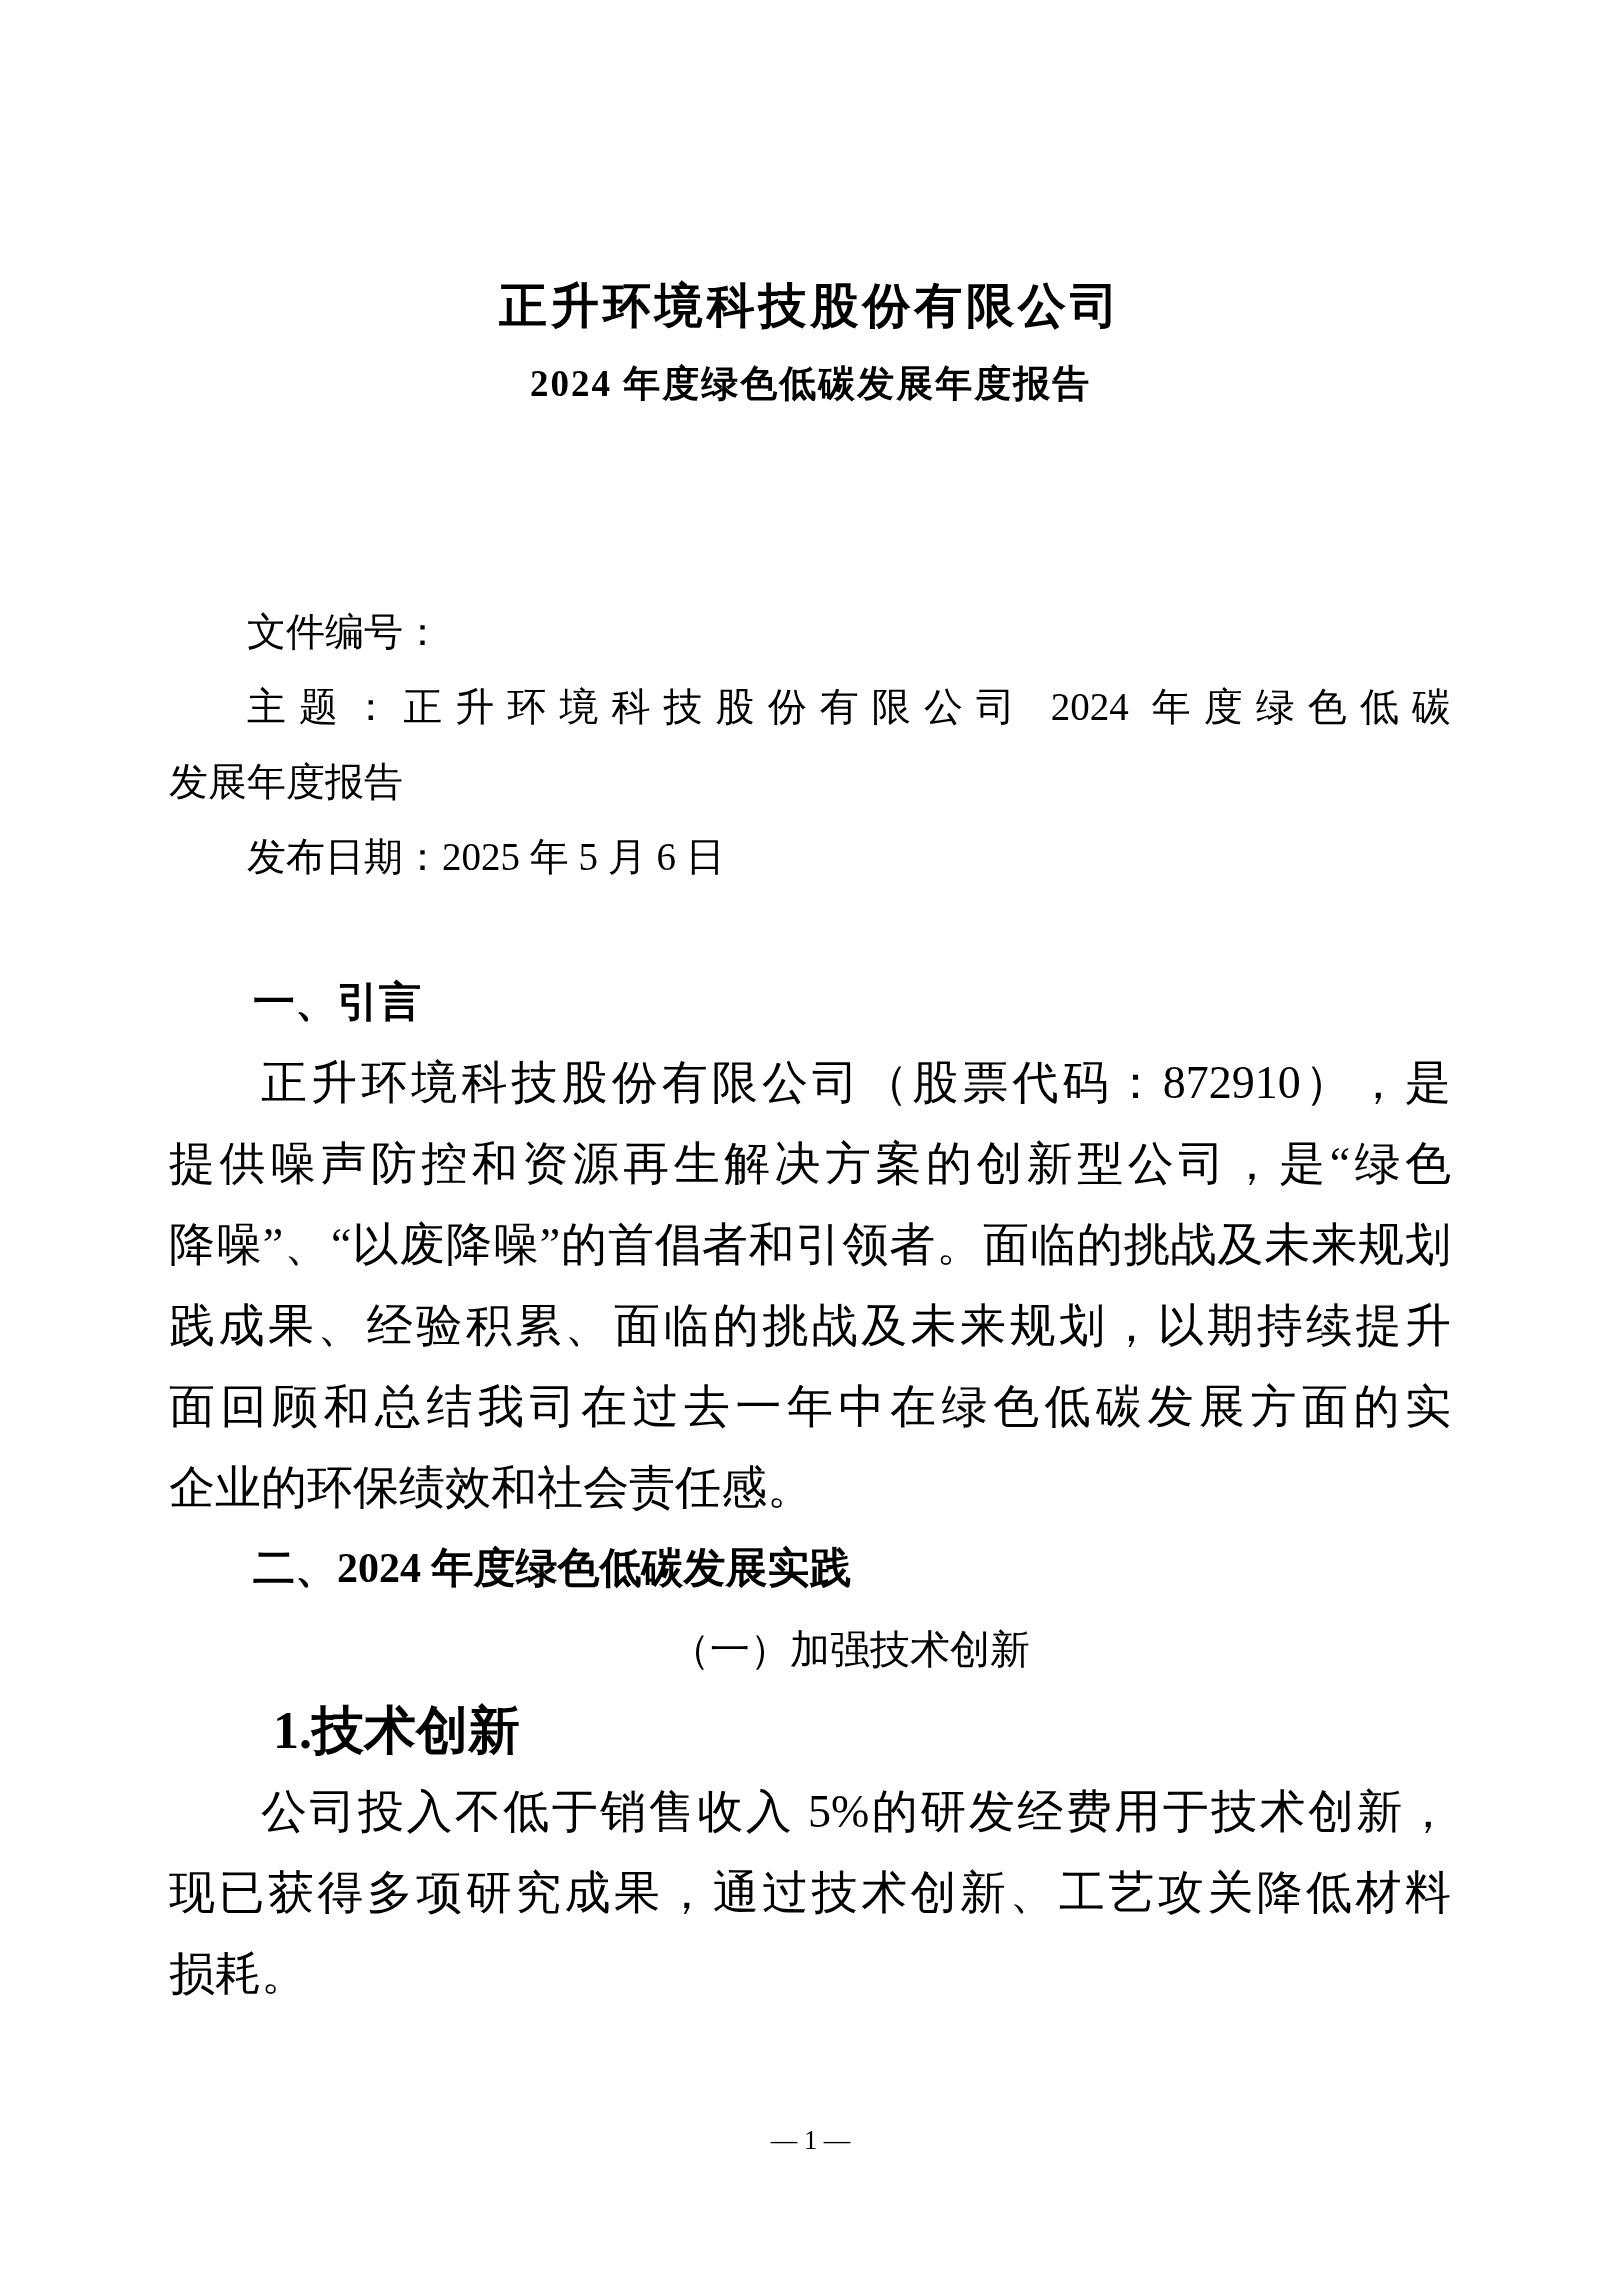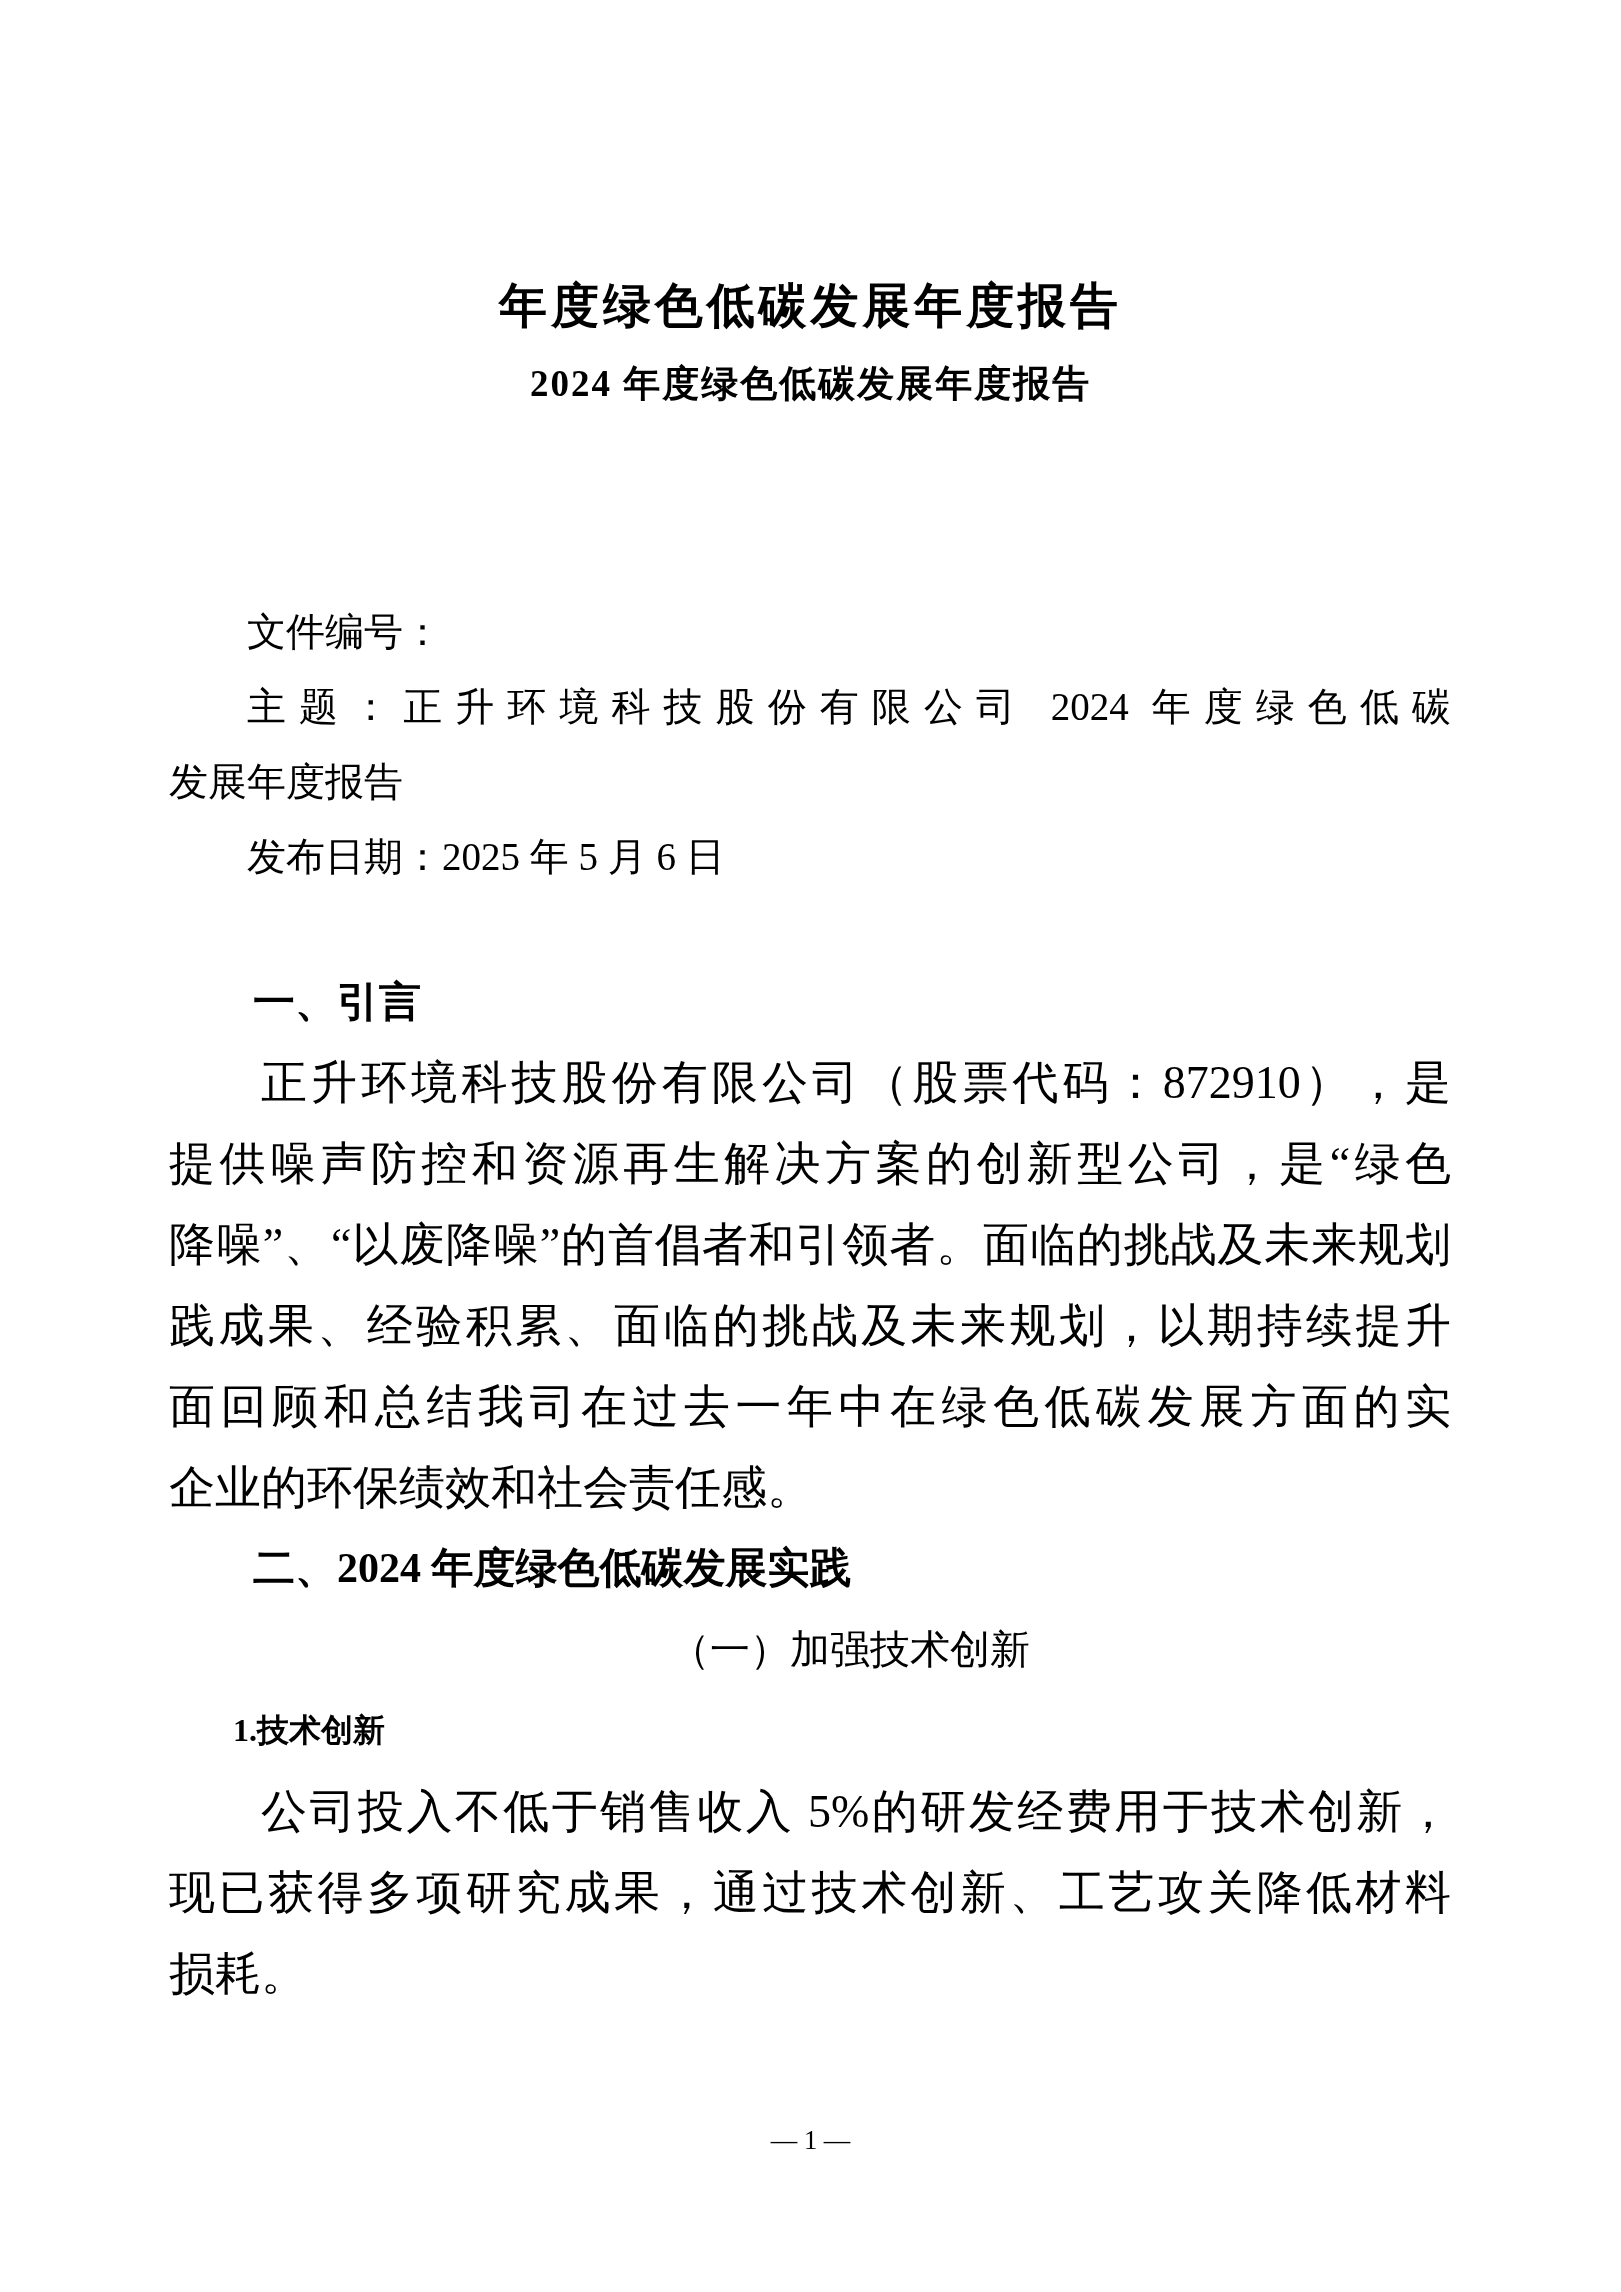--- a/index.html
+++ b/index.html
@@ -83,21 +83,21 @@
     font-size: 42px;
     line-height: 81px;
   }
   .sub-kai {
     font-size: 40px;
     line-height: 81px;
     font-weight: normal;
     text-align: center;
   }
   .sub-num {
-    font-size: 32px;
+    font-size: 52px;
     line-height: 81px;
     font-weight: bold;
   }
 
   
   .footer {
     position: absolute;
     top: 2125px;
     left: 0;
     right: 0;
@@ -105,21 +105,21 @@
     font-size: 26.5px;
     line-height: 31px;
   }
 </style>
 </head>
 <body>
 
 <div class="page">
 
   <div class="title-block">
-    <div class="title-line1">年度绿色低碳发展年度报告</div>
+    <div class="title-line1">正升环境科技股份有限公司</div>
     <div class="title-line2">2024 年度绿色低碳发展年度报告</div>
   </div>
 
   <div class="meta-block">
     <div class="meta-line indent">文件编号：</div>
     <div class="meta-line indent j">主题：正升环境科技股份有限公司 2024 年度绿色低碳</div>
     <div class="meta-line">发展年度报告</div>
     <div class="meta-line indent">发布日期：2025 年 5 月 6 日</div>
   </div>
 

